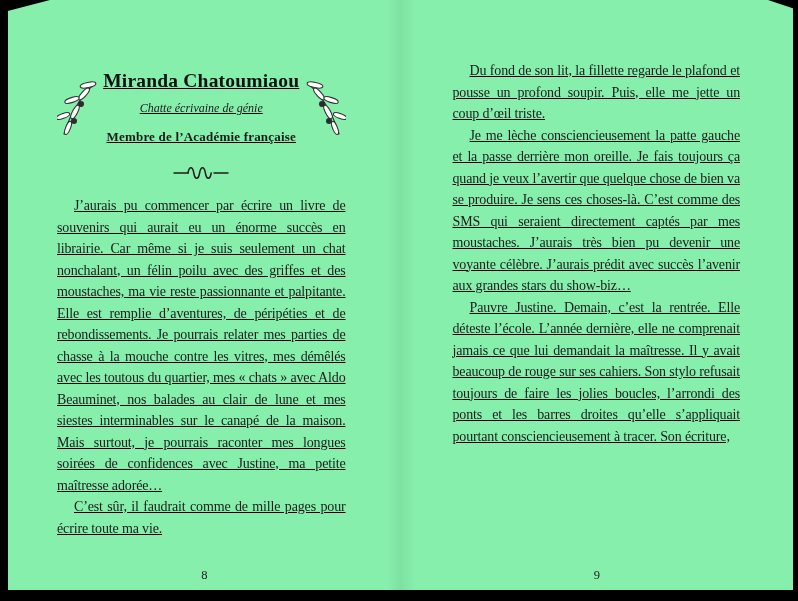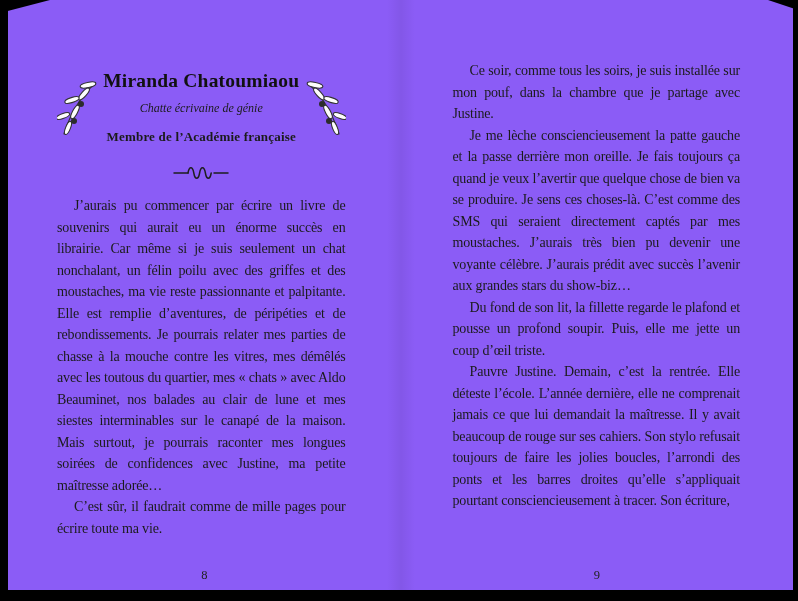--- a/index.html
+++ b/index.html
@@ -6,22 +6,23 @@
   html, body { width:798px; height:601px; }
   body {
     position:relative;
     overflow:hidden;
     background:#000;
     font-family:"Liberation Serif", serif;
   }
   .spread {
     position:absolute;
     left:8px; top:0; right:5px; bottom:11px;
-    background:#8b5cf6;
+    background:#86efac;
     display:flex;
+    text-decoration:underline;
   }
   .corner-tl, .corner-tr {
     position:absolute; top:0; background:#000; z-index:6;
   }
   .corner-tl { left:0; width:50px; height:13px; clip-path:polygon(0 0,100% 0,0 100%); }
   .corner-tr { right:0; width:30px; height:10px; clip-path:polygon(0 0,100% 0,100% 100%); }
   .gutter {
     position:absolute; left:50%; top:0; bottom:0; width:28px;
     transform:translateX(-50%);
     background:linear-gradient(to right, rgba(0,0,0,0) 0%, rgba(0,0,0,0.06) 50%, rgba(0,0,0,0) 100%);
@@ -121,23 +122,22 @@
     <div class="body-text">
       <p>J’aurais pu commencer par écrire un livre de souvenirs qui aurait eu un énorme succès en librairie. Car même si je suis seulement un chat nonchalant, un félin poilu avec des griffes et des moustaches, ma vie reste passionnante et palpitante. Elle est remplie d’aventures, de péripéties et de rebondissements. Je pourrais relater mes parties de chasse à la mouche contre les vitres, mes démêlés avec les toutous du quartier, mes « chats » avec Aldo Beauminet, nos balades au clair de lune et mes siestes interminables sur le canapé de la maison. Mais surtout, je pourrais raconter mes longues soirées de confidences avec Justine, ma petite maîtresse adorée…</p>
       <p>C’est sûr, il faudrait comme de mille pages pour écrire toute ma vie.</p>
     </div>
 
     <div class="folio">8</div>
   </div>
 
   <div class="page page-right">
     <div class="body-text">
-      <p>Ce soir, comme tous les soirs, je suis installée sur mon pouf, dans la chambre que je partage avec Justine.</p>
+      <p>Du fond de son lit, la fillette regarde le plafond et pousse un profond soupir. Puis, elle me jette un coup d’œil triste.</p>
       <p>Je me lèche consciencieusement la patte gauche et la passe derrière mon oreille. Je fais toujours ça quand je veux l’avertir que quelque chose de bien va se produire. Je sens ces choses-là. C’est comme des SMS qui seraient directement captés par mes moustaches. J’aurais très bien pu devenir une voyante célèbre. J’aurais prédit avec succès l’avenir aux grandes stars du show-biz…</p>
-      <p>Du fond de son lit, la fillette regarde le plafond et pousse un profond soupir. Puis, elle me jette un coup d’œil triste.</p>
       <p>Pauvre Justine. Demain, c’est la rentrée. Elle déteste l’école. L’année dernière, elle ne comprenait jamais ce que lui demandait la maîtresse. Il y avait beaucoup de rouge sur ses cahiers. Son stylo refusait toujours de faire les jolies boucles, l’arrondi des ponts et les barres droites qu’elle s’appliquait pourtant consciencieusement à tracer. Son écriture,</p>
     </div>
 
     <div class="folio">9</div>
   </div>
 
   <div class="gutter"></div>
 </div>
 
 </body></html>

